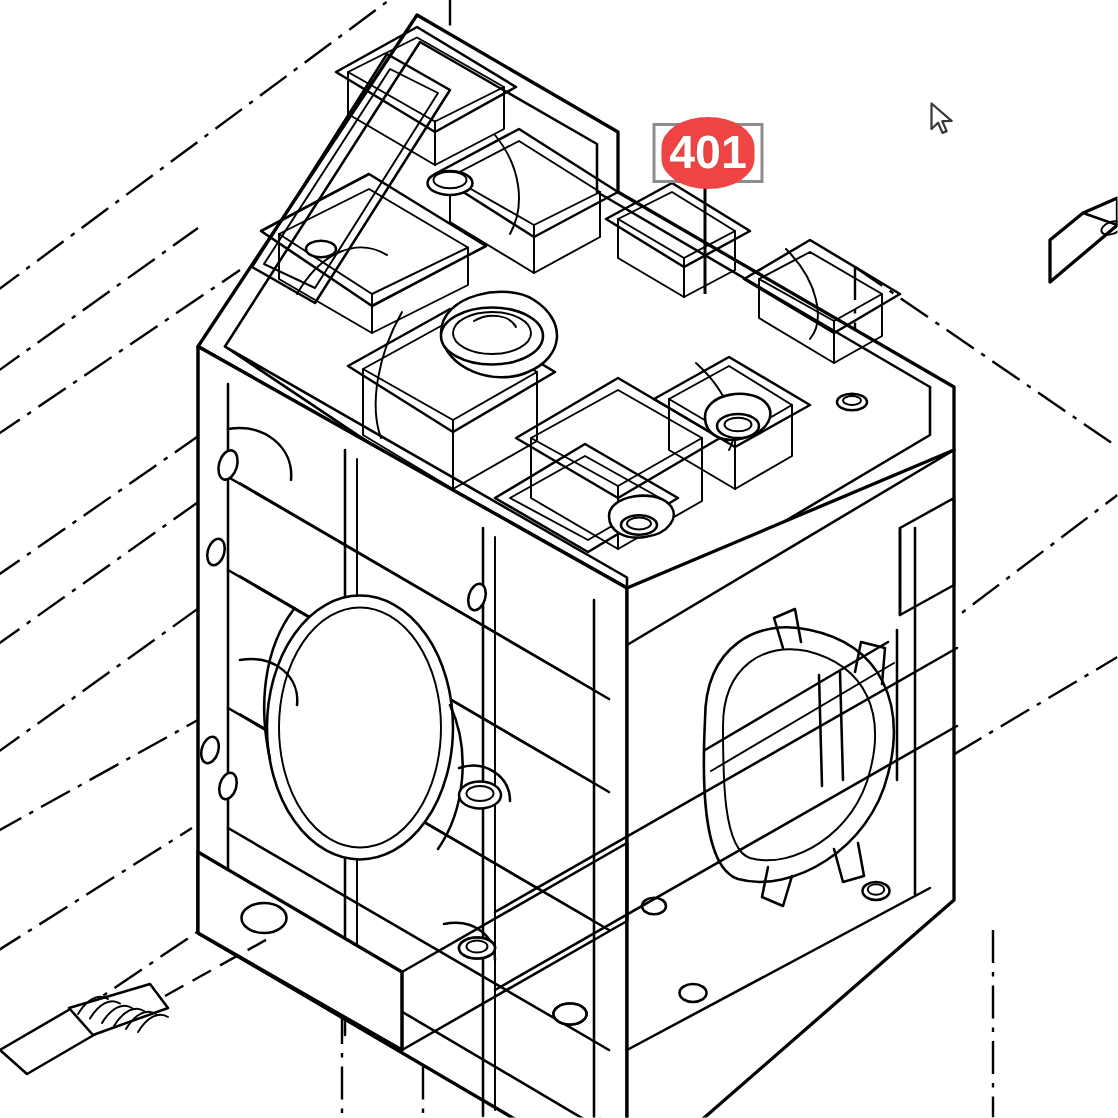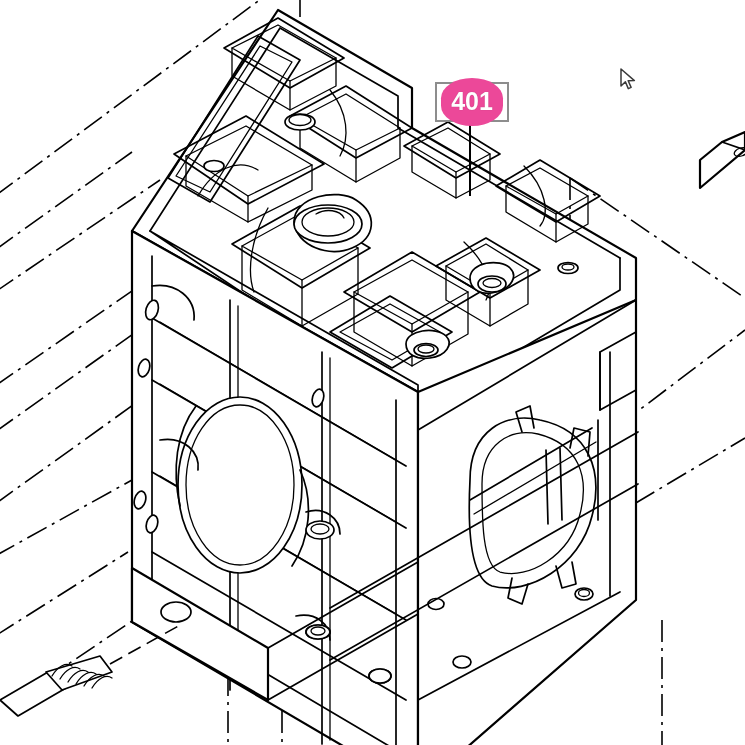--- a/index.html
+++ b/index.html
@@ -311,21 +311,21 @@
       </g>
 
       <path class="dl" d="M 110 664 L 182 624"></path>
     </g>
 
     <line x1="470" y1="122" x2="470" y2="196" stroke="#000" stroke-width="2"></line>
   </svg>
 
   <div class="callout callout-select" style="left: 435px; top: 82px; width: 74px; height: 40px; border-color: rgb(141, 141, 141);"></div>
 
-  <div class="callout callout-bubble" style="left: 441px; top: 78px; width: 62px; height: 48px; font-size: 25px; background: #ec4899; color: rgb(255, 255, 255);">
+  <div class="callout callout-bubble" style="left: 441px; top: 78px; width: 62px; height: 48px; font-size: 31px; background: #ef4444; color: rgb(255, 255, 255);">
     <span>401</span>
   </div>
 
   <svg class="cursor" style="left: 619px; top: 68px;" width="20" height="24" viewBox="0 0 20 24" xmlns="http://www.w3.org/2000/svg">
     <path d="M2 1 L2 18 L6.4 13.8 L9.3 20.6 L12.1 19.4 L9.2 12.8 L15.4 12.6 Z" fill="#ffffff" stroke="#3a3a3a" stroke-width="1.5" stroke-linejoin="round"></path>
   </svg>
 
 </div>
 
 </body></html>

